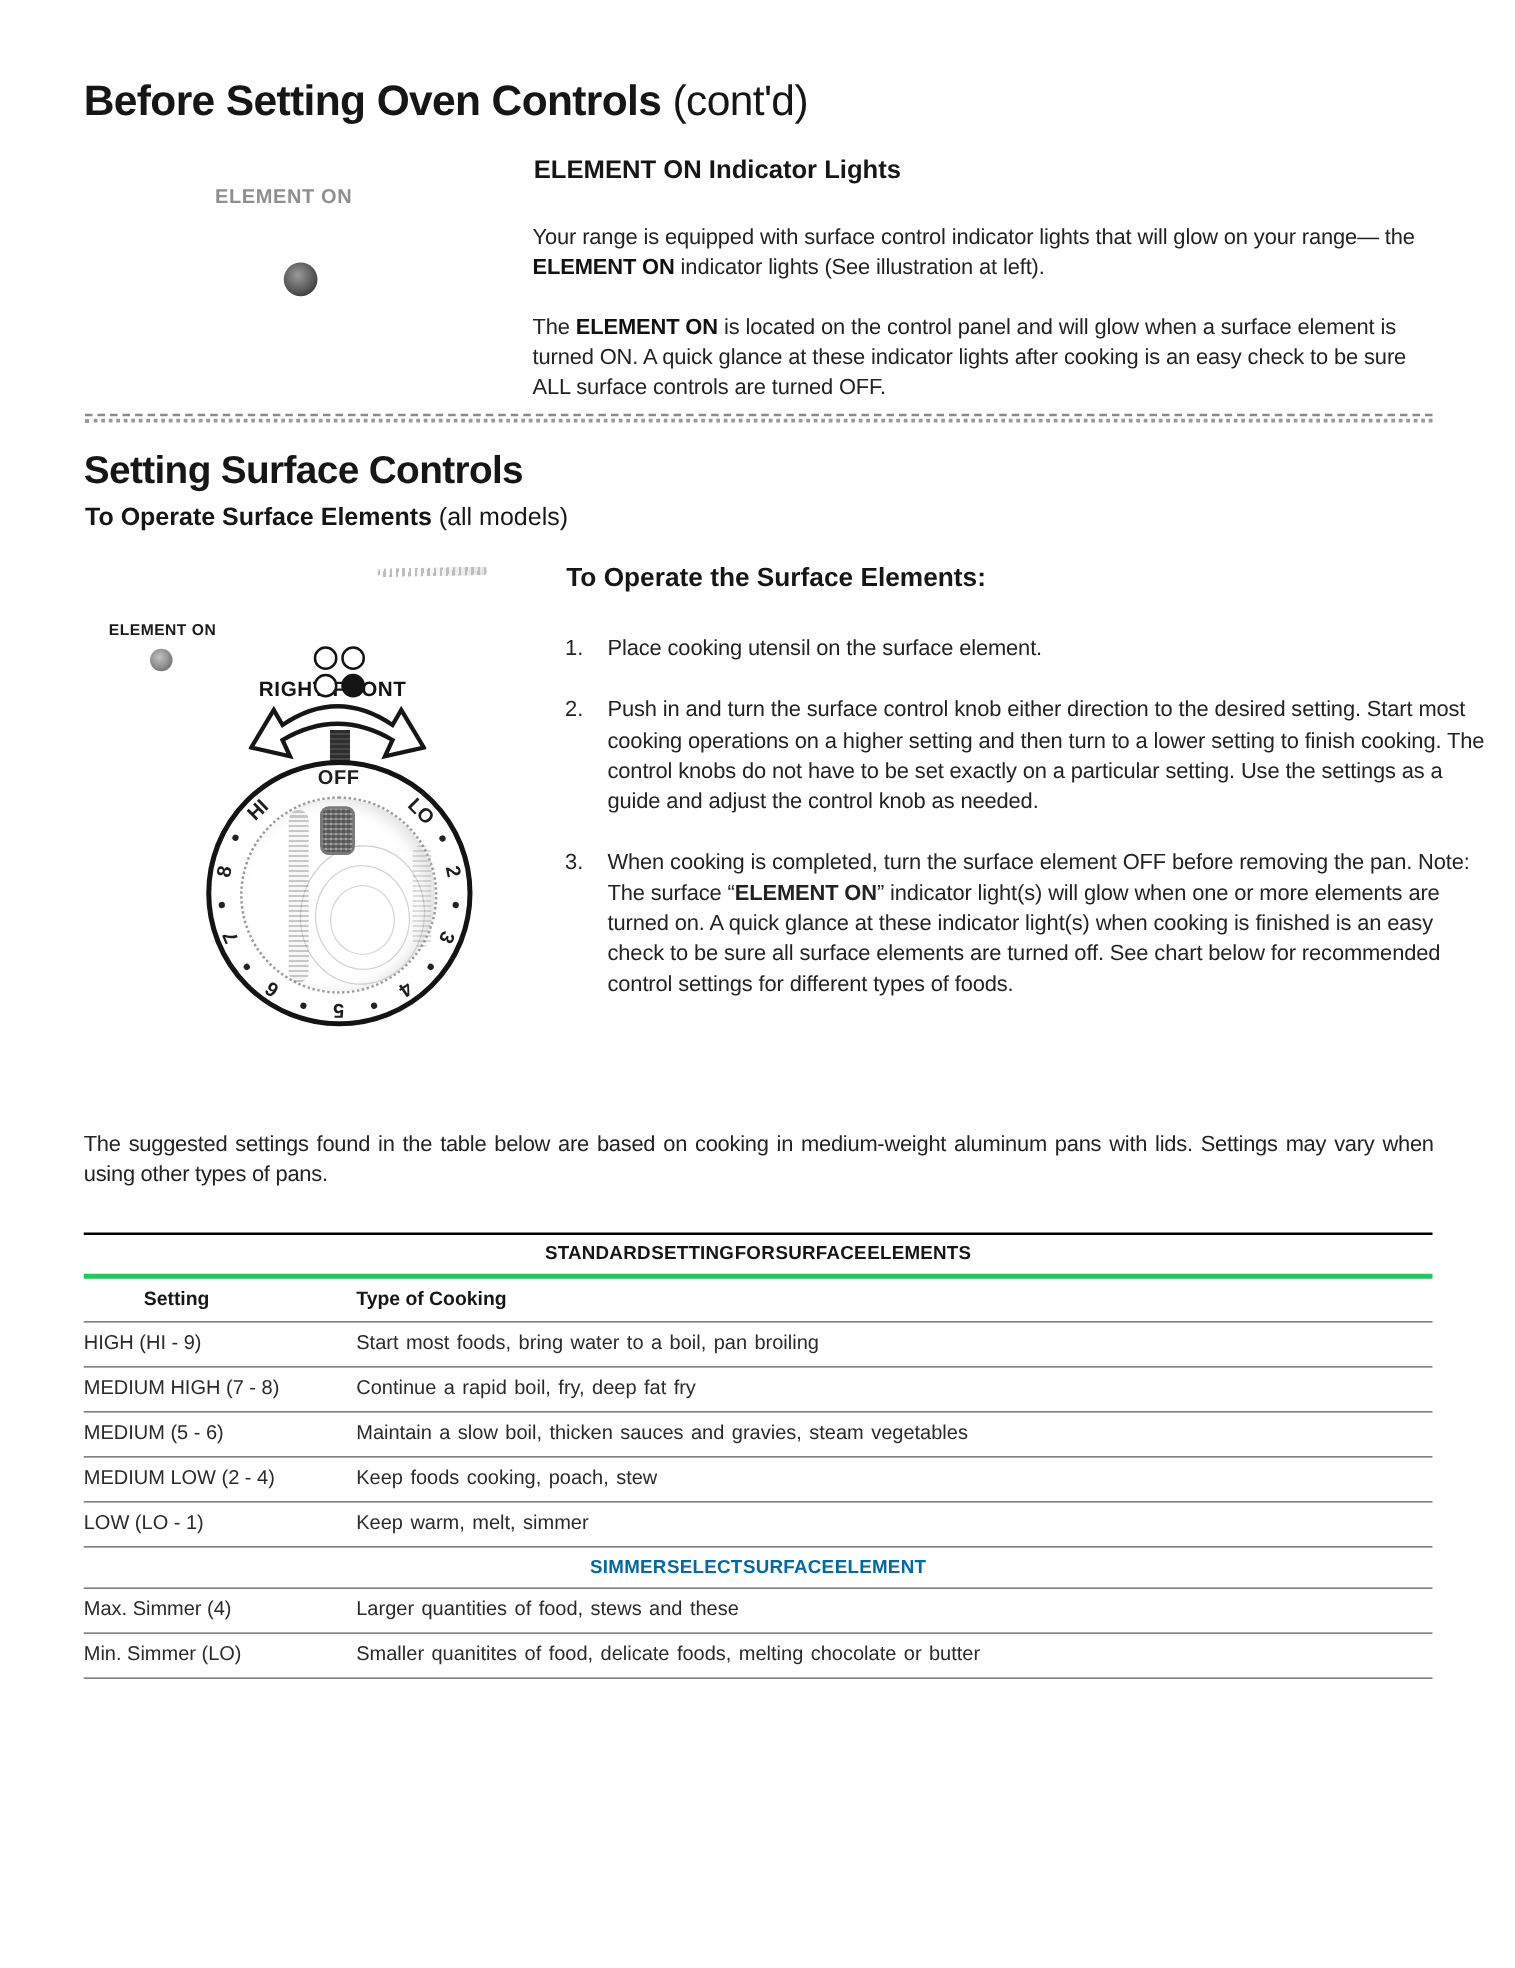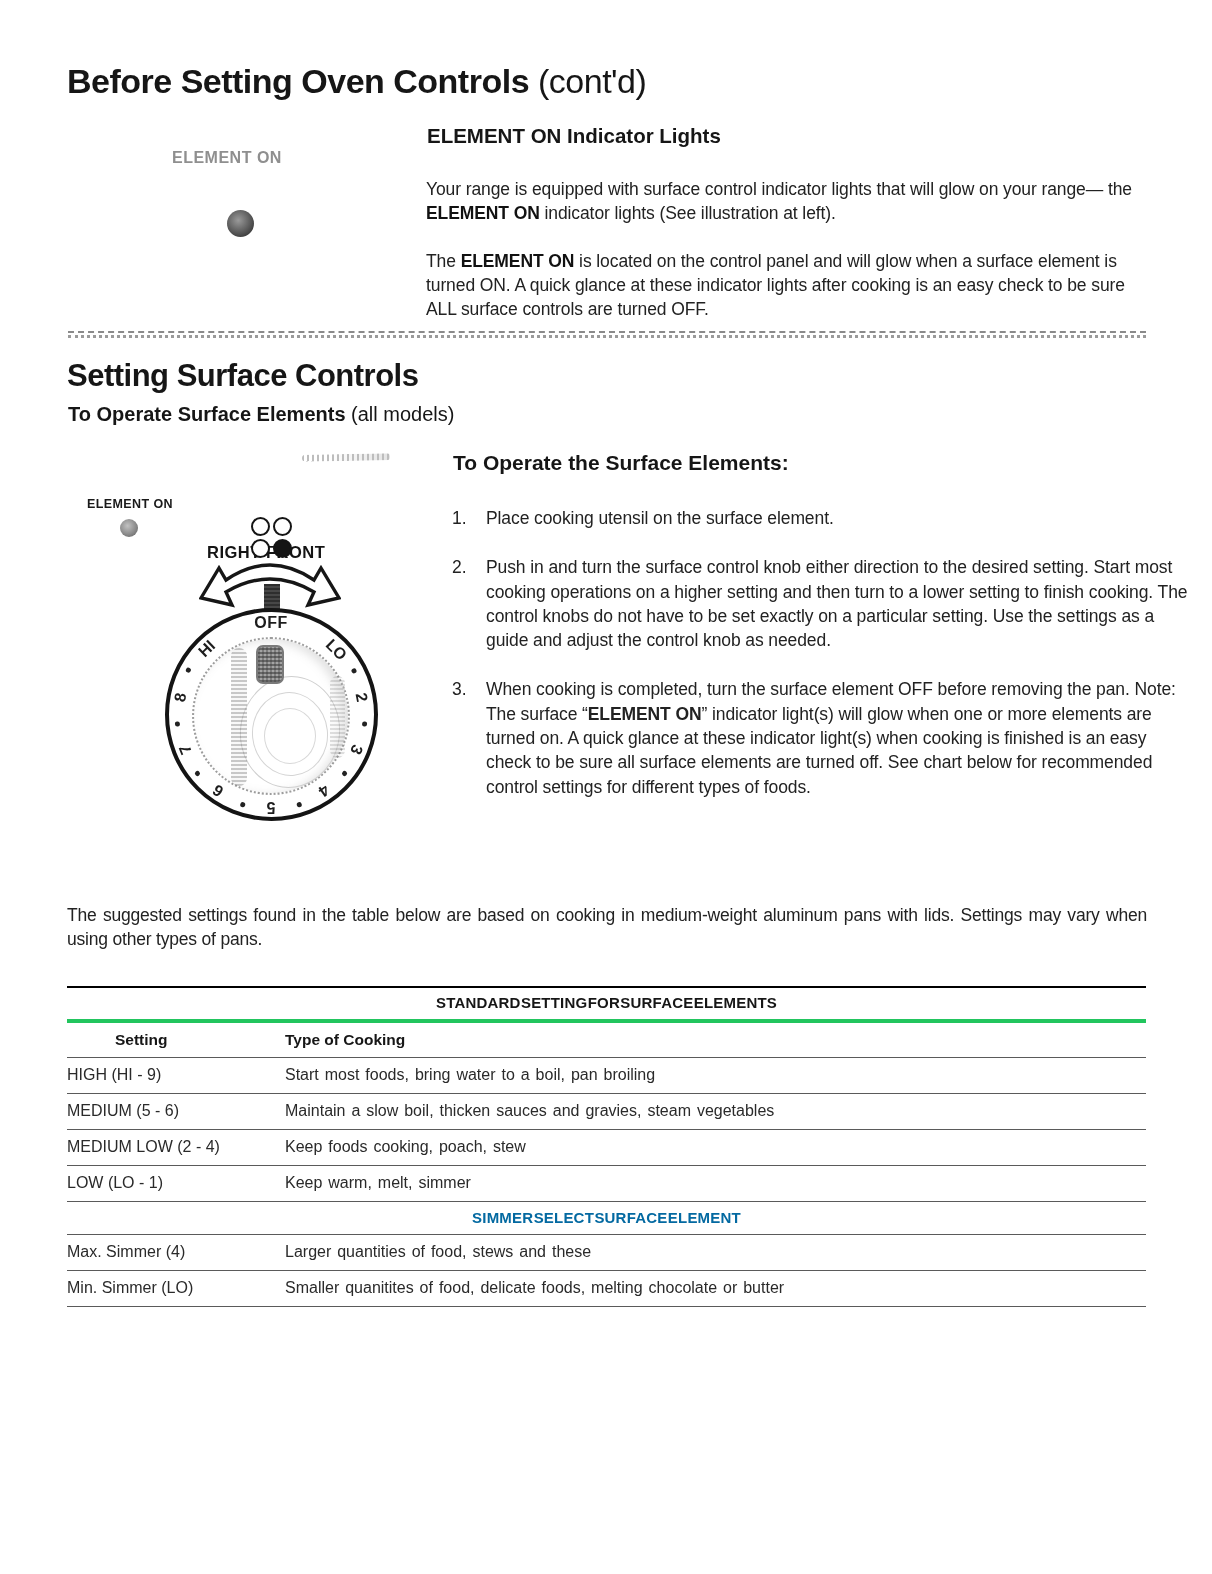--- a/index.html
+++ b/index.html
@@ -177,20 +177,24 @@
     <div class="t-title">STANDARD SETTING FOR SURFACE ELEMENTS</div>
     <div class="t-hrow">
       <div class="c1">Setting</div>
       <div class="c2">Type of Cooking</div>
     </div>
     <div class="t-row">
       <div class="c1">HIGH (HI - 9)</div>
       <div class="c2">Start most foods, bring water to a boil, pan broiling</div>
     </div>
     <div class="t-row">
+      <div class="c1">MEDIUM HIGH (7 - 8)</div>
+      <div class="c2">Continue a rapid boil, fry, deep fat fry</div>
+    </div>
+    <div class="t-row">
       <div class="c1">MEDIUM (5 - 6)</div>
       <div class="c2">Maintain a slow boil, thicken sauces and gravies, steam vegetables</div>
     </div>
     <div class="t-row">
       <div class="c1">MEDIUM LOW (2 - 4)</div>
       <div class="c2">Keep foods cooking, poach, stew</div>
     </div>
     <div class="t-row">
       <div class="c1">LOW (LO - 1)</div>
       <div class="c2">Keep warm, melt, simmer</div>

